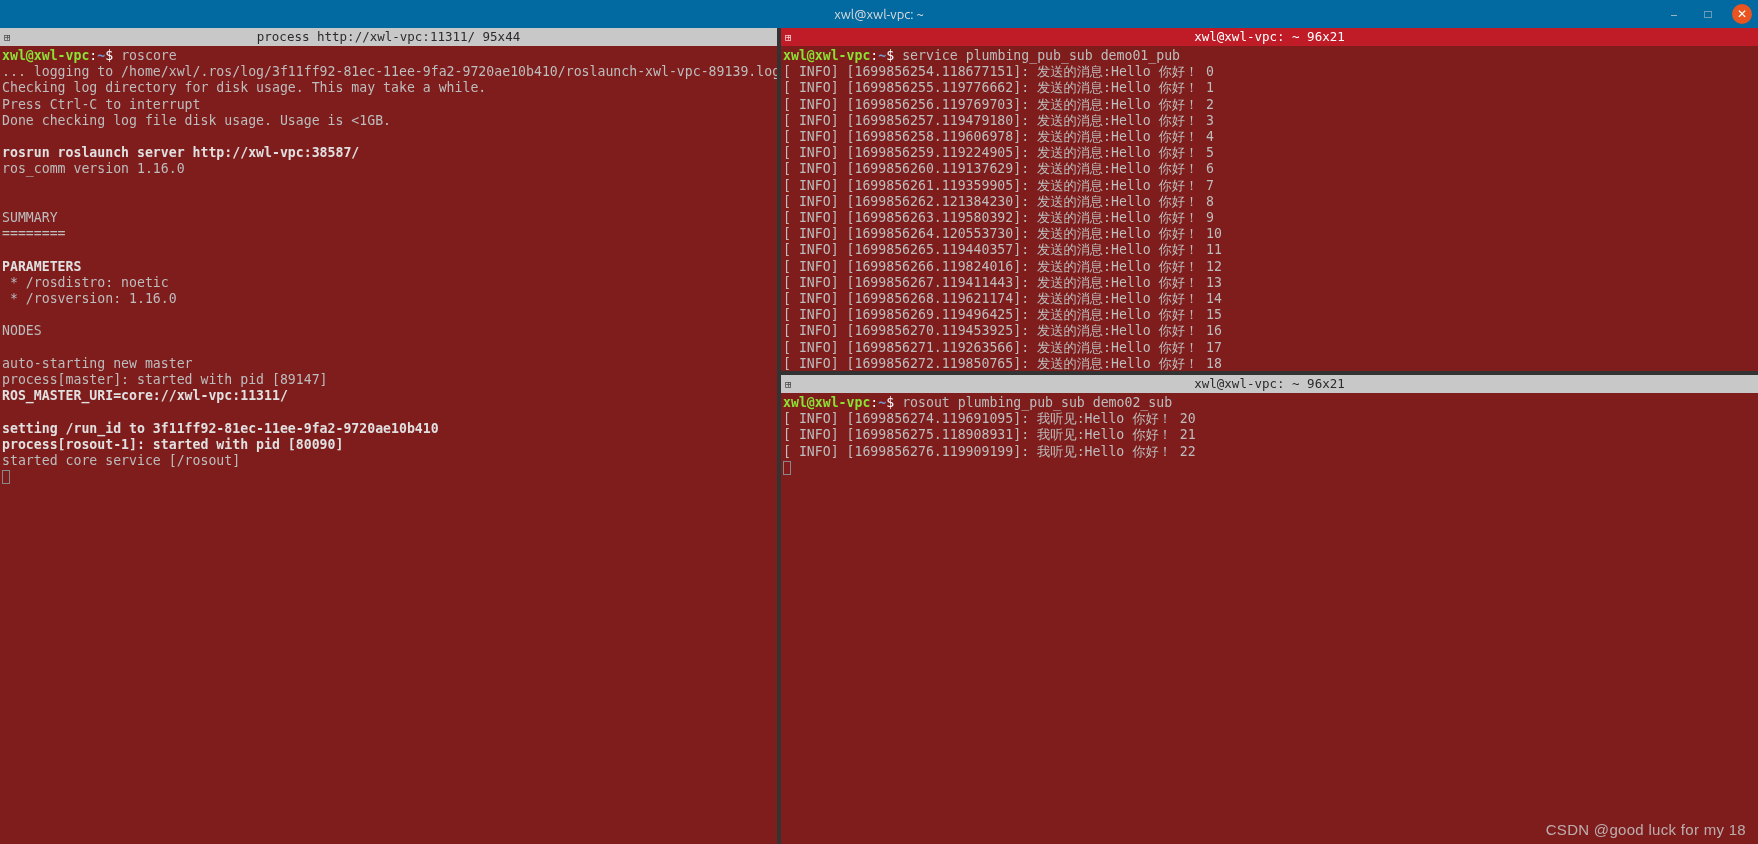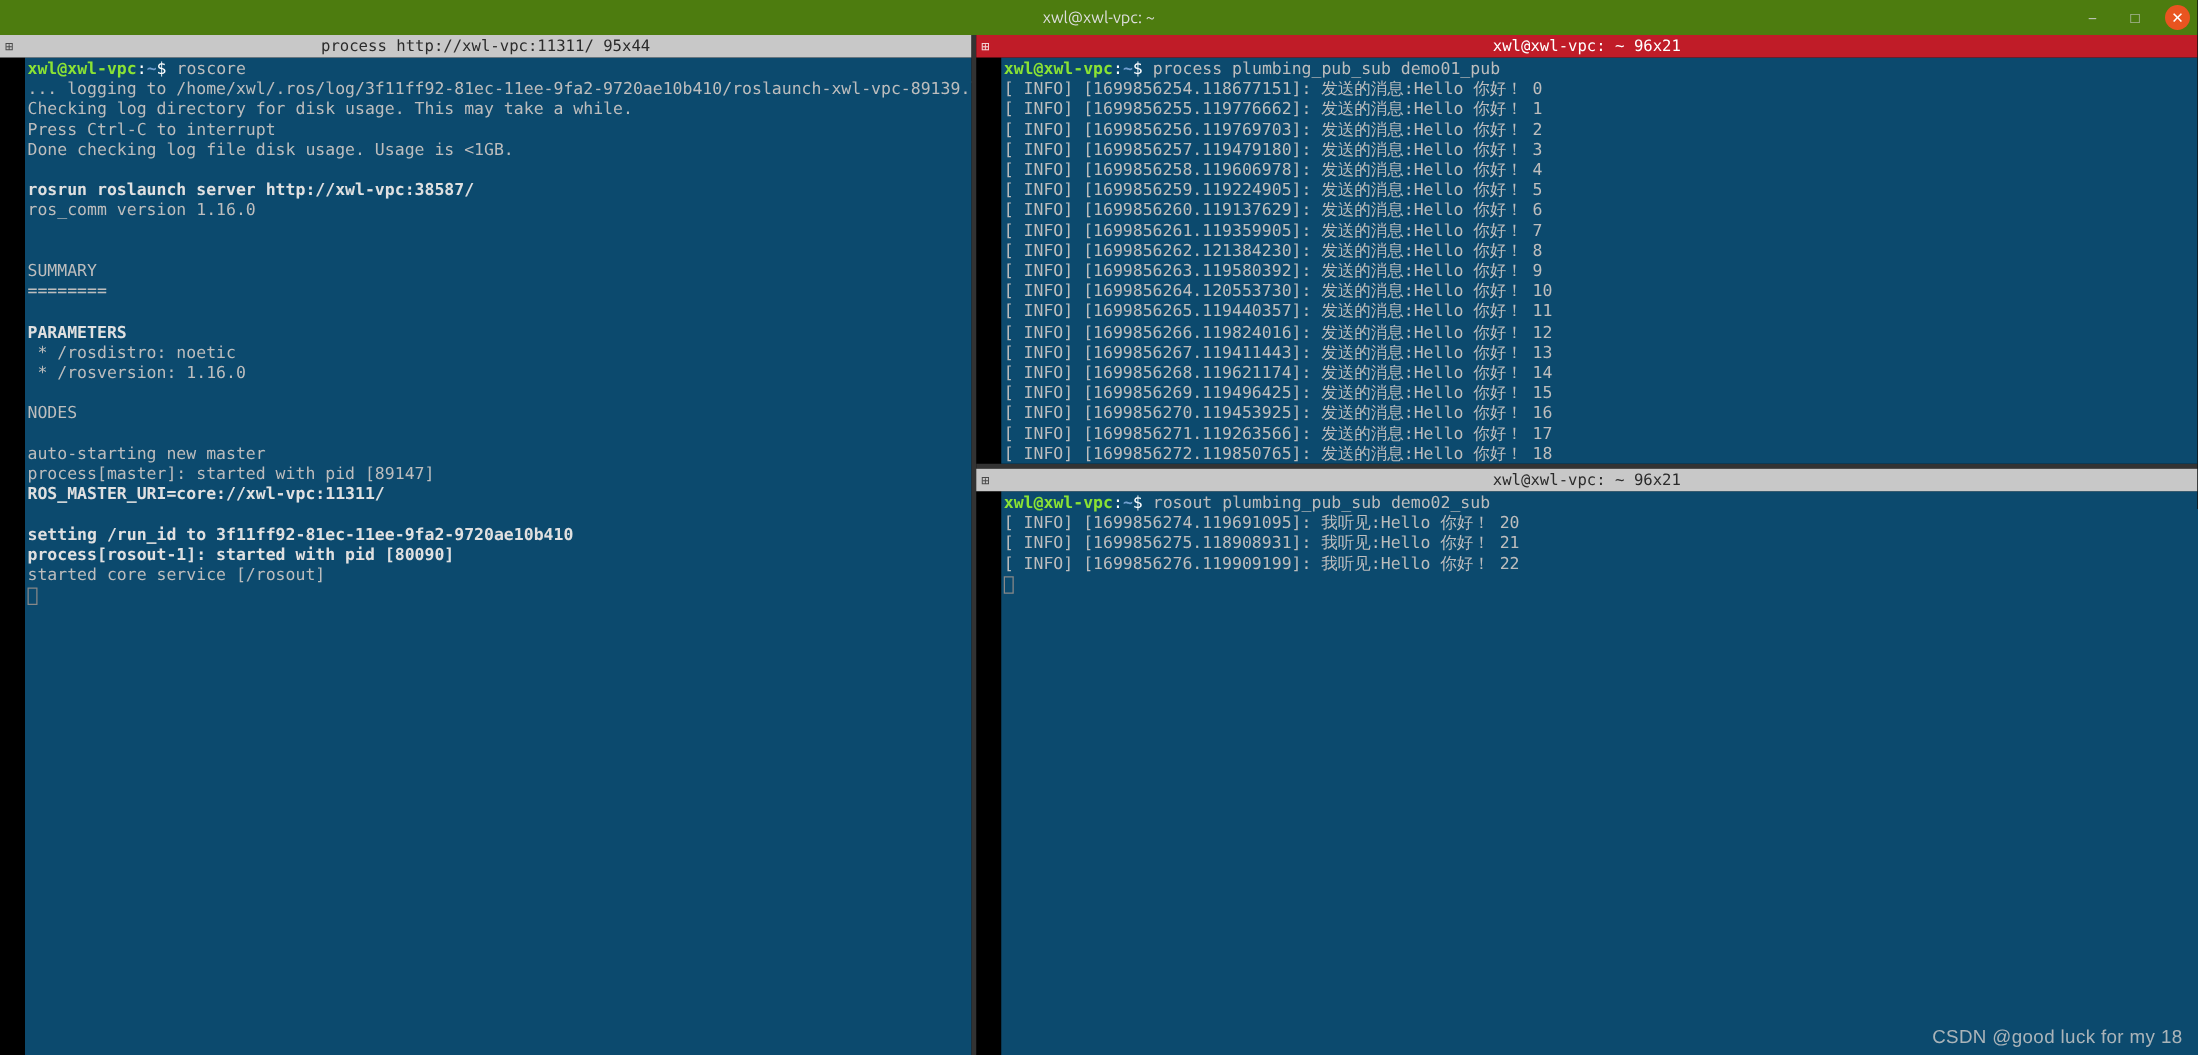--- a/index.html
+++ b/index.html
@@ -6,21 +6,21 @@
   body {
     background: #2c2c2c;
     font-family: "DejaVu Sans Mono", "Liberation Mono", monospace;
     font-size: 13px;
     width: 1758px;
     height: 844px;
     overflow: hidden;
     color: #cccccc;
   }
   .titlebar {
-    background: #4d7c0f;
+    background: #0369a1;
     height: 28px;
     display: flex;
     align-items: center;
     justify-content: center;
     position: relative;
     color: #dddddd;
     font-family: "Ubuntu", sans-serif;
     font-size: 13px;
   }
   .titlebar .controls {
@@ -77,28 +77,27 @@
   .pane-tab .tab-ico {
     position: absolute;
     left: 4px;
     top: 1px;
     font-size: 11px;
     color: inherit;
     opacity: .8;
   }
   .term {
     flex: 1;
-    background: #0c4a6e;
+    background: #7f1d1d;
     color: #bdbdbd;
     font-size: 13.2px;
     line-height: 16.2px;
     padding: 2px 4px 4px 2px;
     white-space: pre;
     overflow: hidden;
-    margin-left: 20px;
   }
   .prompt-user { color: #8ae234; font-weight: bold; }
   .prompt-host { color: #8ae234; font-weight: bold; }
   .prompt-colon { color: #ffffff; }
   .prompt-path { color: #729fcf; font-weight: bold; }
   .prompt-dollar { color: #ffffff; }
   .bold-white { color: #e0e0e0; font-weight: bold; }
   .cursor {
     display: inline-block;
     width: 8px;
@@ -167,21 +166,21 @@
 <span class="cursor"></span></div>
   </div>
 
   <div class="right-pane">
 
     <div class="top-right-split">
       <div class="pane-tab active">
         <span class="tab-ico">⊞</span>
         <span>xwl@xwl-vpc: ~ 96x21</span>
       </div>
-      <div class="term" id="term-rt"><span class="prompt-user">xwl</span><span class="prompt-user">@</span><span class="prompt-host">xwl-vpc</span><span class="prompt-colon">:</span><span class="prompt-path">~</span><span class="prompt-dollar">$</span> <span>process plumbing_pub_sub demo01_pub</span>
+      <div class="term" id="term-rt"><span class="prompt-user">xwl</span><span class="prompt-user">@</span><span class="prompt-host">xwl-vpc</span><span class="prompt-colon">:</span><span class="prompt-path">~</span><span class="prompt-dollar">$</span> <span>service plumbing_pub_sub demo01_pub</span>
 [ INFO] [1699856254.118677151]: 发送的消息:Hello 你好！ 0
 [ INFO] [1699856255.119776662]: 发送的消息:Hello 你好！ 1
 [ INFO] [1699856256.119769703]: 发送的消息:Hello 你好！ 2
 [ INFO] [1699856257.119479180]: 发送的消息:Hello 你好！ 3
 [ INFO] [1699856258.119606978]: 发送的消息:Hello 你好！ 4
 [ INFO] [1699856259.119224905]: 发送的消息:Hello 你好！ 5
 [ INFO] [1699856260.119137629]: 发送的消息:Hello 你好！ 6
 [ INFO] [1699856261.119359905]: 发送的消息:Hello 你好！ 7
 [ INFO] [1699856262.121384230]: 发送的消息:Hello 你好！ 8
 [ INFO] [1699856263.119580392]: 发送的消息:Hello 你好！ 9

